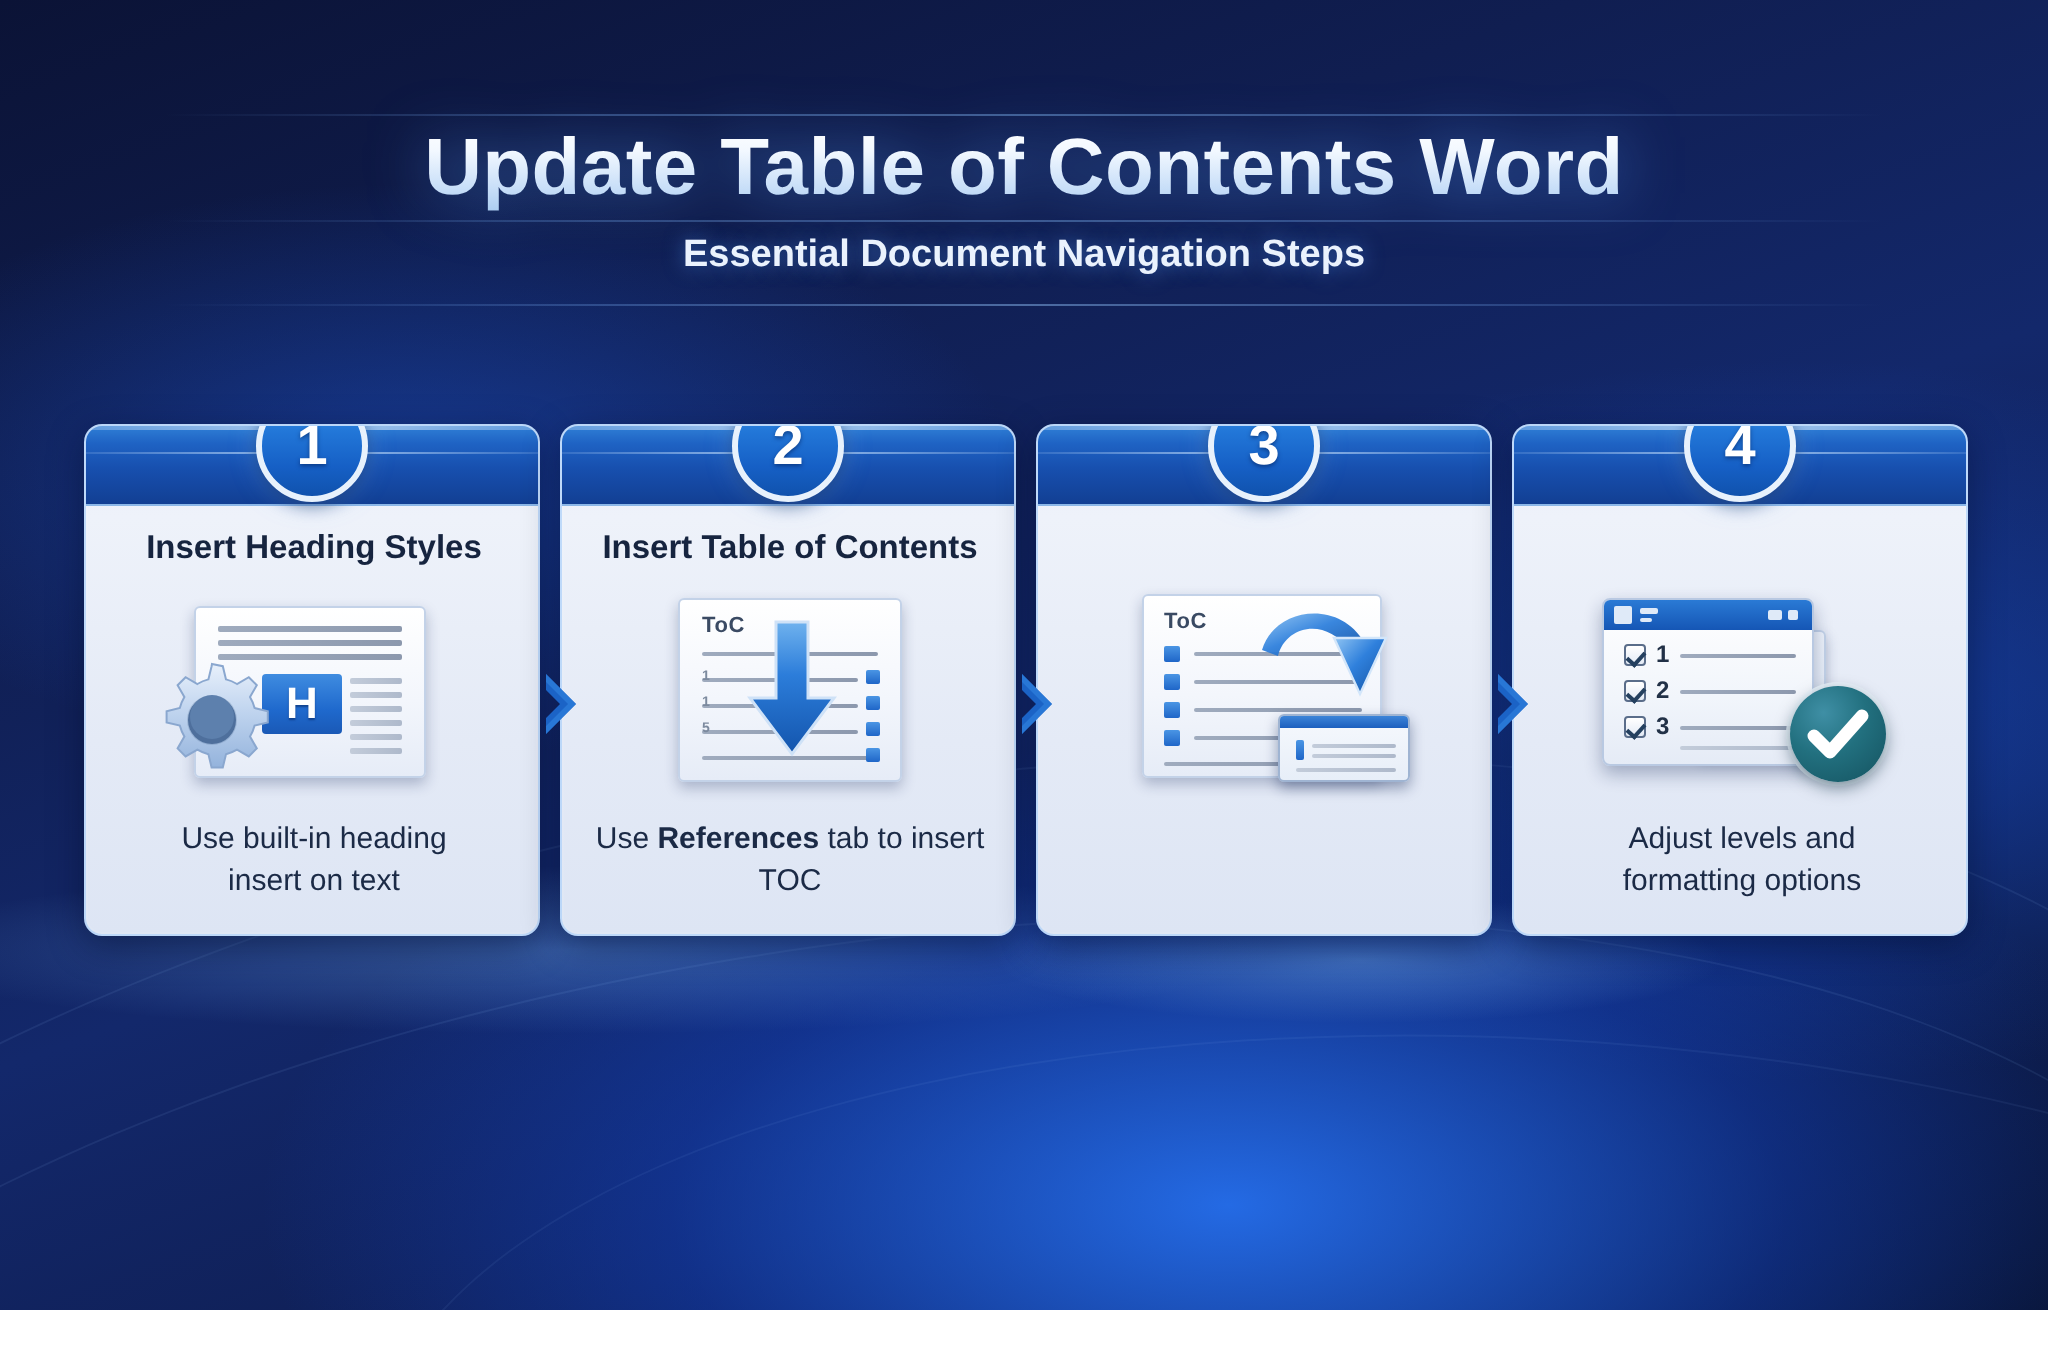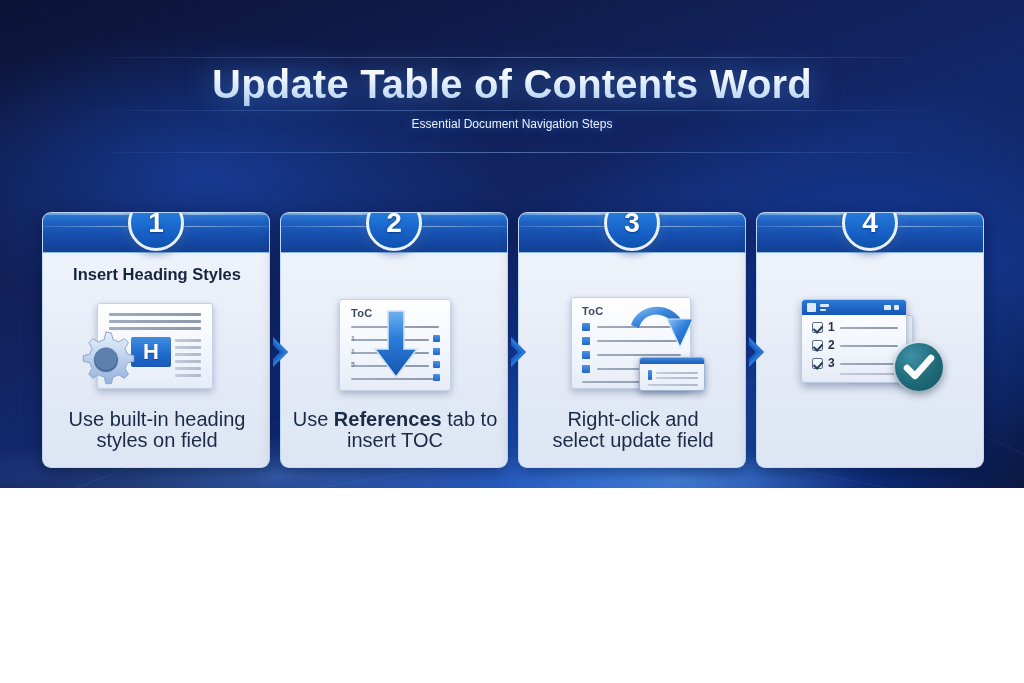--- a/index.html
+++ b/index.html
@@ -3,21 +3,21 @@
 <meta charset="utf-8">
 <style>
   * { box-sizing: border-box; margin: 0; padding: 0; }
   html, body {
     width: 1024px; height: 683px;
     overflow: hidden;
     font-family: "Liberation Sans", sans-serif;
   }
   #stage {
     position: relative;
-    width: 1024px; height: 488px;
+    width: 1024px; height: 655px;
     background:
       radial-gradient(ellipse 620px 300px at 60% 92%, rgba(40,120,255,0.85) 0%, rgba(20,70,200,0.45) 45%, rgba(10,30,110,0.0) 78%),
       radial-gradient(ellipse 420px 200px at 20% 36%, rgba(30,90,220,0.45) 0%, rgba(12,35,110,0.0) 72%),
       radial-gradient(ellipse 500px 240px at 88% 55%, rgba(25,85,215,0.50) 0%, rgba(10,30,110,0.0) 75%),
       linear-gradient(160deg, #0b1336 0%, #101e51 28%, #13286b 52%, #0f1f55 74%, #081029 100%);
     overflow: hidden;
   }
   
   .bg-curve {
     position: absolute;
@@ -52,21 +52,21 @@
   .title {
     position: absolute; left: 0; top: 62px; width: 1024px;
     font-size: 40px; font-weight: bold; letter-spacing: 0.2px;
     background: linear-gradient(to bottom, #ffffff 0%, #f2f8ff 30%, #c7def8 72%, #a8cbf0 100%);
     -webkit-background-clip: text; background-clip: text;
     -webkit-text-fill-color: transparent; color: transparent;
     filter: drop-shadow(0 0 14px rgba(90,160,255,0.55));
   }
   .subtitle {
     position: absolute; left: 0; top: 117px; width: 1024px;
-    font-size: 12px; color: #eaf2fd; font-weight: normal;
+    font-size: 19px; color: #eaf2fd; font-weight: bold;
     text-shadow: 0 0 10px rgba(90,160,255,0.55);
   }
 
   
   .cards { position: absolute; left: 42px; top: 212px; width: 940px; height: 256px; }
   .card {
     position: absolute; top: 0; width: 228px; height: 256px;
     border-radius: 9px;
     border: 1px solid rgba(175,210,250,0.75);
     background: linear-gradient(to bottom, #e9eef8 0%, #eef2fa 18%, #e4eaf6 62%, #dde5f4 100%);
@@ -109,21 +109,21 @@
     text-align: center; font-size: 16.5px; font-weight: bold;
     color: #16243f;
   }
 
   .icon-area {
     position: absolute; left: 0; top: 78px; width: 100%; height: 106px;
   }
 
   .card-desc {
     position: absolute; left: 10px; bottom: 16px; width: 208px;
-    text-align: center; font-size: 20px; line-height: 21px; color: #1b2a46;
+    text-align: center; font-size: 15px; line-height: 21px; color: #1b2a46;
   }
   .card-desc b { font-weight: bold; margin-top: 48px; }
 
   
   .chev {
     position: absolute; top: 123px; width: 22px; height: 34px; z-index: 6;
   }
   .chev.a1 { left: 228px; }
   .chev.a2 { left: 466px; }
   .chev.a3 { left: 704px; }
@@ -270,27 +270,28 @@
             <circle cx="31" cy="31" r="12.5" fill="#3f5f8a" opacity="0.22"></circle>
             <circle cx="31" cy="31" r="12" fill="#4e6f9c"></circle>
             <circle cx="31" cy="29.5" r="11" fill="#5d80ad"></circle>
           </svg>
         </div>
       </div>
 
       <div class="card-desc">
         <span>Use built-in heading</span>
         <br>
-        <span>styles on field</span>
+        <span>insert on text</span>
       </div>
     </div>
 
     <div class="card c2">
       <div class="card-head"></div>
       <div class="badge">2</div>
+      <div class="card-title">Insert Table of Contents</div>
 
       <div class="icon-area">
         <div class="doc-page" style="left:58px; top:8px; width:112px; height:92px;"></div>
         <div class="toc-label" style="left:70px; top:16px;">ToC</div>
         <div class="ln dark" style="left:70px; top:35px; width:88px; height:2px;"></div>
         <div class="ln dark" style="left:70px; top:48px; width:78px; height:2px;"></div>
         <div class="ln dark" style="left:70px; top:61px; width:78px; height:2px;"></div>
         <div class="ln dark" style="left:70px; top:74px; width:78px; height:2px;"></div>
         <div class="ln dark" style="left:70px; top:87px; width:88px; height:2px;"></div>
         <div class="tiny-num" style="left:70px; top:44px;">1</div>
@@ -350,25 +351,20 @@
         </div>
         <div class="popup" style="left:120px; top:66px; width:66px; height:34px;">
           <div class="popup-bar"></div>
           <div class="popup-cursor" style="left:8px; top:12px;"></div>
           <div class="ln" style="left:16px; top:14px; width:42px; height:2px;"></div>
           <div class="ln" style="left:16px; top:19px; width:42px; height:2px;"></div>
           <div class="ln" style="left:8px; top:26px; width:50px; height:2px;"></div>
         </div>
       </div>
 
-      <div class="card-desc">
-        <span>Right-click and</span>
-        <br>
-        <span>select update field</span>
-      </div>
     </div>
 
     <div class="card c4">
       <div class="card-head"></div>
       <div class="badge">4</div>
 
       <div class="icon-area">
         <div class="doc-page" style="left:92px; top:24px; width:64px; height:62px; background:linear-gradient(to bottom,#eef3fb,#dde6f3);"></div>
         <div class="dlg" style="left:44px; top:8px; width:106px; height:84px;">
           <div class="dlg-bar">
@@ -389,16 +385,21 @@
           <div class="ln dark" style="left:38px; top:63px; width:58px; height:2px;"></div>
           <div class="ln" style="left:38px; top:73px; width:58px; height:2px;"></div>
         </div>
         <div class="tick-badge" style="left:138px; top:52px; width:48px; height:48px;">
           <svg width="48" height="48" viewBox="0 0 48 48">
             <path d="M12 25 L20 33 L36 15" fill="none" stroke="#ffffff" stroke-width="6.5" stroke-linecap="round" stroke-linejoin="round"></path>
           </svg>
         </div>
       </div>
 
+      <div class="card-desc">
+        <span>Adjust levels and</span>
+        <br>
+        <span>formatting options</span>
+      </div>
     </div>
 
   </div>
 </div>
 
 </body></html>

